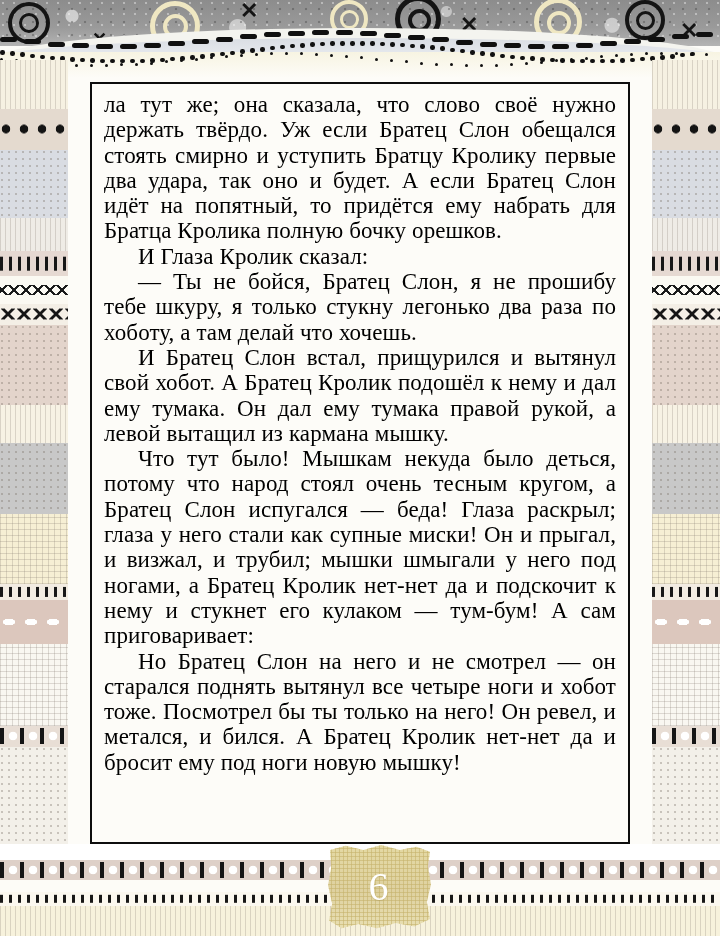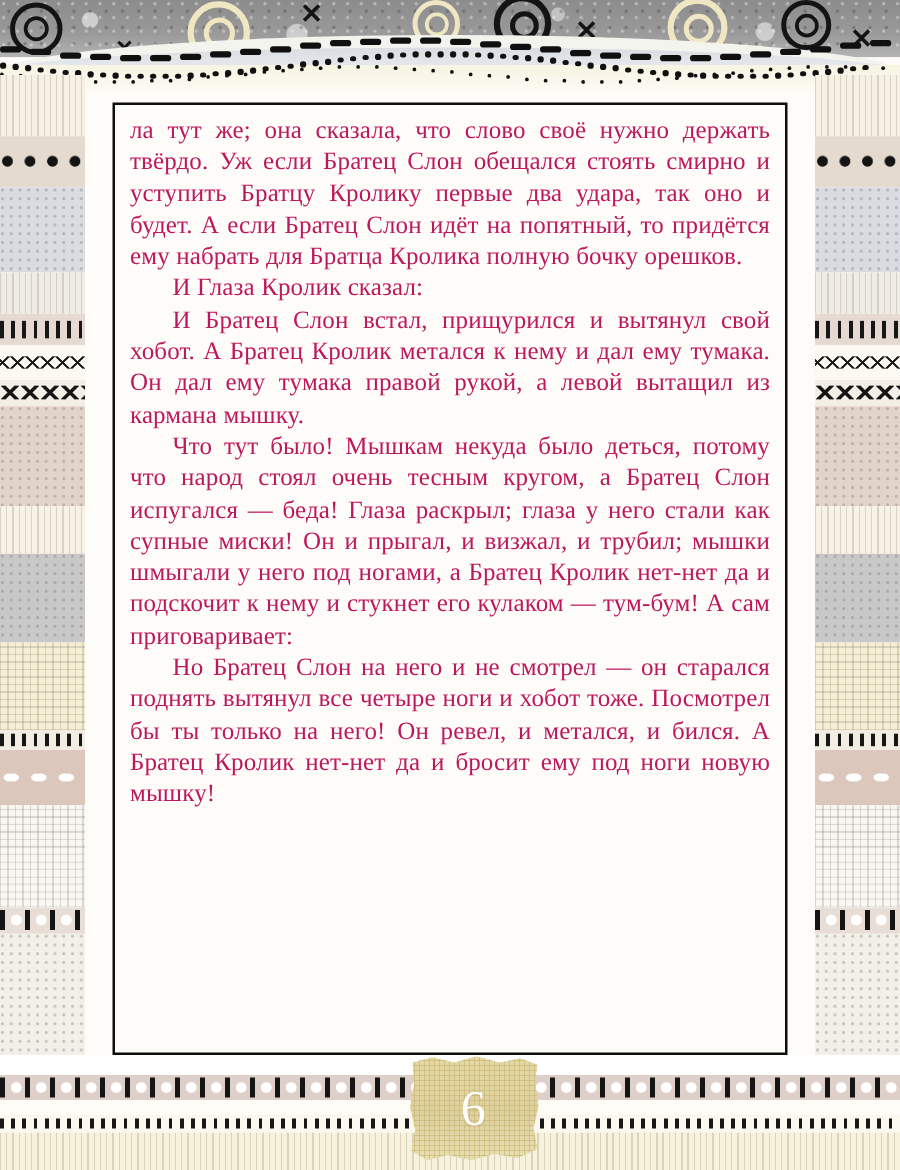--- a/index.html
+++ b/index.html
@@ -196,25 +196,25 @@
   }
   .textcol {
     position: absolute;
     left: 104px;
     top: 92px;
     width: 512px;
     height: 742px;
   }
   p.body {
     margin: 0;
-    font-size: 20px;
+    font-size: 23px;
     line-height: 25.3px;
     text-align: justify;
     text-indent: 34px;
-    color: #be185d;
+    color: #000000;
     letter-spacing: 0.1px;
     font-family: "Liberation Serif", "DejaVu Serif", serif;
     hyphens: manual;
   }
   p.body.cont { text-indent: 0; }
 
   
   .pagenum-tile{
     position:absolute;
     left: 327px;
@@ -478,21 +478,22 @@
       <div class="bb-band" style="top: 36px; height: 12px; background: rgb(253, 252, 247);"></div>
       <div class="bb-band ticks" style="top: 48px; height: 14px; background: rgb(251, 248, 239);"></div>
       <div class="bb-band tex-lines" style="top: 62px; height: 30px; background: rgb(247, 242, 220);"></div>
     </div>
 
   <div class="frame"></div>
 
   <div class="textcol" id="textcol">
       <p class="body cont">ла тут же; она сказала, что слово своё нужно держать твёрдо. Уж если Братец Слон обещался стоять смирно и уступить Братцу Кролику первые два удара, так оно и будет. А если Братец Слон идёт на попятный, то придётся ему набрать для Братца Кролика полную бочку орешков.</p>
       <p class="body">И Глаза Кролик сказал:</p>
-      <p class="body">И Братец Слон встал, прищурился и вытянул свой хобот. А Братец Кролик метался к нему и дал ему тумака. Он дал ему тумака правой рукой, а левой вытащил из кармана мышку.</p>
+      <p class="body">— Ты не бойся, Братец Слон, я не прошибу тебе шкуру, я только стукну легонько два раза по хоботу, а там делай что хочешь.</p>
+      <p class="body">И Братец Слон встал, прищурился и вытянул свой хобот. А Братец Кролик подошёл к нему и дал ему тумака. Он дал ему тумака правой рукой, а левой вытащил из кармана мышку.</p>
       <p class="body">Что тут было! Мышкам некуда было деться, потому что народ стоял очень тесным кругом, а Братец Слон испугался — беда! Глаза раскрыл; глаза у него стали как супные миски! Он и прыгал, и визжал, и трубил; мышки шмыгали у него под ногами, а Братец Кролик нет-нет да и подскочит к нему и стукнет его кулаком — тум-бум! А сам приговаривает:</p>
       <p class="body">Но Братец Слон на него и не смотрел — он старался поднять вытянул все четыре ноги и хобот тоже. Посмотрел бы ты только на него! Он ревел, и метался, и бился. А Братец Кролик нет-нет да и бросит ему под ноги новую мышку!</p>
     </div>
 
   <div class="pagenum-tile">
     <span class="pagenum">6</span>
   </div>
 
 </div>
 

